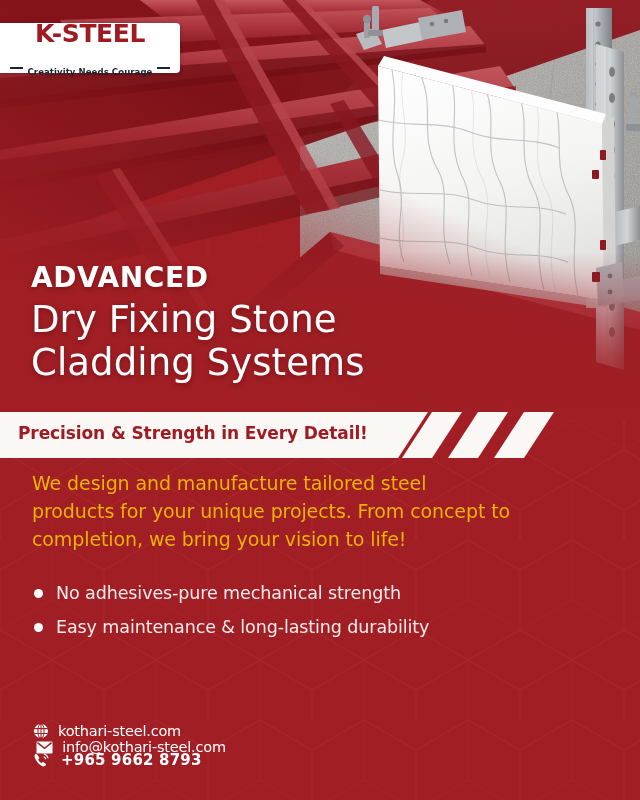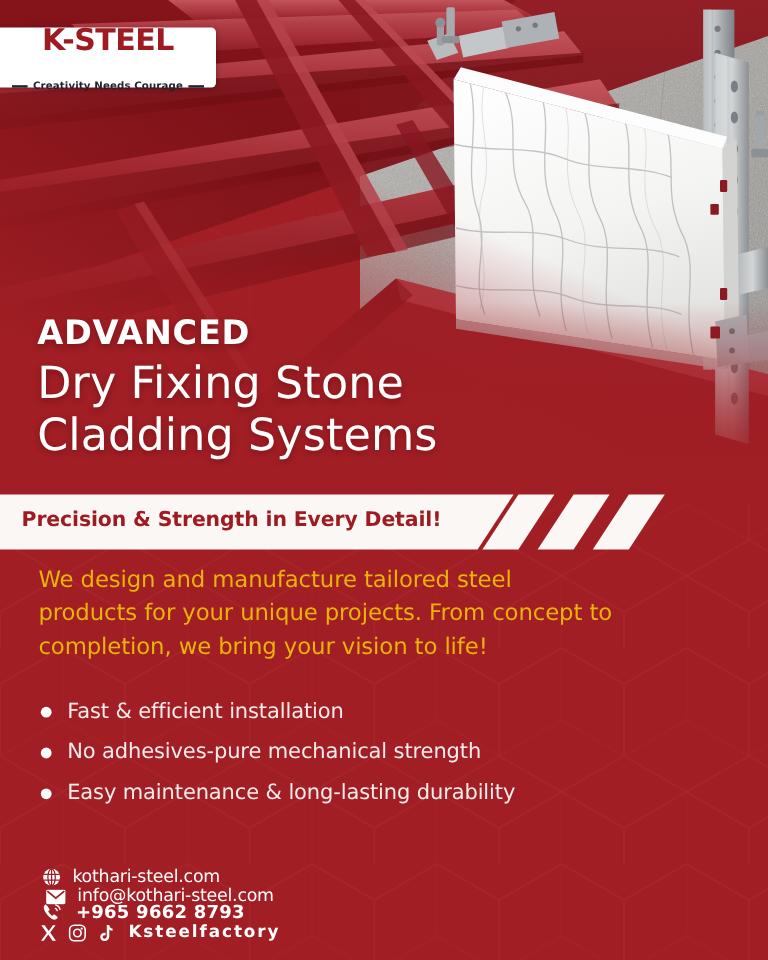--- a/index.html
+++ b/index.html
@@ -61,21 +61,21 @@
   }
   .logo-word{
     font-family:"DejaVu Sans", sans-serif;
     font-weight:bold;
     font-size:25px;
     letter-spacing:-0.4px;
     color:#9e1b22;
     line-height:1;
   }
   .logo-tag-row{
-    display:flex; align-items:center; gap:5px;
+    display:flex; gap:5px;
     margin-top:21px;
   }
   .logo-dash{ width:13px; height:2px; background:#1c2430; }
   .logo-tag{
     font-family:"DejaVu Sans", sans-serif;
     font-weight:bold;
     font-size:8.5px;
     color:#1c2430;
     letter-spacing:.1px;
     white-space:nowrap;
@@ -468,24 +468,20 @@
       <path d="M524 2 L554 2 L524 48 L494 48 Z" fill="#FBF7F5"></path>
     </svg>
     <div class="banner-text">Precision &amp; Strength in Every Detail!</div>
   </div>
 
   <p class="body-copy">We design and manufacture tailored steel products for your unique projects. From concept to completion, we bring your vision to life!</p>
 
   <ul class="bullets">
     <li>
       <span class="dot"></span>
-      <span>Fast &amp; efficient installation</span>
-    </li>
-    <li>
-      <span class="dot"></span>
       <span>No adhesives-pure mechanical strength</span>
     </li>
     <li>
       <span class="dot"></span>
       <span>Easy maintenance &amp; long-lasting durability</span>
     </li>
   </ul>
 
   <div class="footer">
 
@@ -523,39 +519,17 @@
             <path d="M3.2 1.6 C2.1 2.2 1.2 3.4 1.5 4.6 C2.2 8 5.2 11.9 8.8 14 C10.2 14.8 11.9 14.3 12.8 13.2 C13.2 12.7 13.1 12.2 12.6 11.8 L10.6 10.3 C10.1 9.9 9.6 10 9.2 10.5 L8.6 11.3 C7.2 10.4 5.8 8.9 5.1 7.4 L5.9 6.8 C6.4 6.4 6.5 5.9 6.1 5.4 L4.7 3.3 C4.3 2.8 3.8 2.8 3.2 1.6 Z" fill="#fff"></path>
             <g stroke="#fff" stroke-width="1.15" fill="none" stroke-linecap="round">
               <path d="M11.4 2.1 C13.2 2.6 14.6 4.0 15.0 5.8"></path>
               <path d="M11.0 5.0 C11.9 5.3 12.5 5.9 12.7 6.8"></path>
             </g>
           </svg>
         </span>
         <span class="f-txt bold">+965 9662 8793</span>
       </a>
 
-      <div class="f-cell">
-        <div class="social-icons">
-          <a href="#" style="display:flex;">
-            <svg width="15" height="15" viewBox="0 0 15 15" aria-hidden="true">
-              <path d="M1.4 1.1 H4.2 L7.6 5.9 L11.1 1.1 H13.3 L8.8 7.1 L13.6 13.9 H10.8 L7.2 8.8 L3.4 13.9 H1.2 L6.0 7.6 Z" fill="#fff"></path>
-            </svg>
-          </a>
-          <a href="#" style="display:flex;">
-            <svg width="15" height="15" viewBox="0 0 15 15" aria-hidden="true">
-              <rect x="1" y="1" width="13" height="13" rx="4" fill="none" stroke="#fff" stroke-width="1.35"></rect>
-              <circle cx="7.5" cy="7.5" r="3.1" fill="none" stroke="#fff" stroke-width="1.35"></circle>
-              <circle cx="11.1" cy="3.9" r="0.95" fill="#fff"></circle>
-            </svg>
-          </a>
-          <a href="#" style="display:flex;">
-            <svg width="14" height="15" viewBox="0 0 14 15" aria-hidden="true">
-              <path d="M8.0 0.8 L10.0 0.8 C10.2 2.4 11.2 3.5 12.8 3.8 L12.8 5.7 C11.8 5.7 10.9 5.4 10.1 4.8 L10.1 9.9 C10.1 12.4 8.3 14.2 6.1 14.2 C4.1 14.2 2.5 12.7 2.5 10.8 C2.5 8.8 4.1 7.3 6.1 7.3 C6.4 7.3 6.7 7.4 7.0 7.5 L7.0 9.6 C6.7 9.4 6.4 9.3 6.1 9.3 C5.3 9.3 4.6 10 4.6 10.8 C4.6 11.6 5.3 12.2 6.1 12.2 C7.0 12.2 8.0 11.5 8.0 10.0 Z" fill="#fff"></path>
-            </svg>
-          </a>
-        </div>
-        <span class="f-txt spaced">Ksteelfactory</span>
-      </div>
     </div>
 
   </div>
 
 </div>
 
 </body></html>

